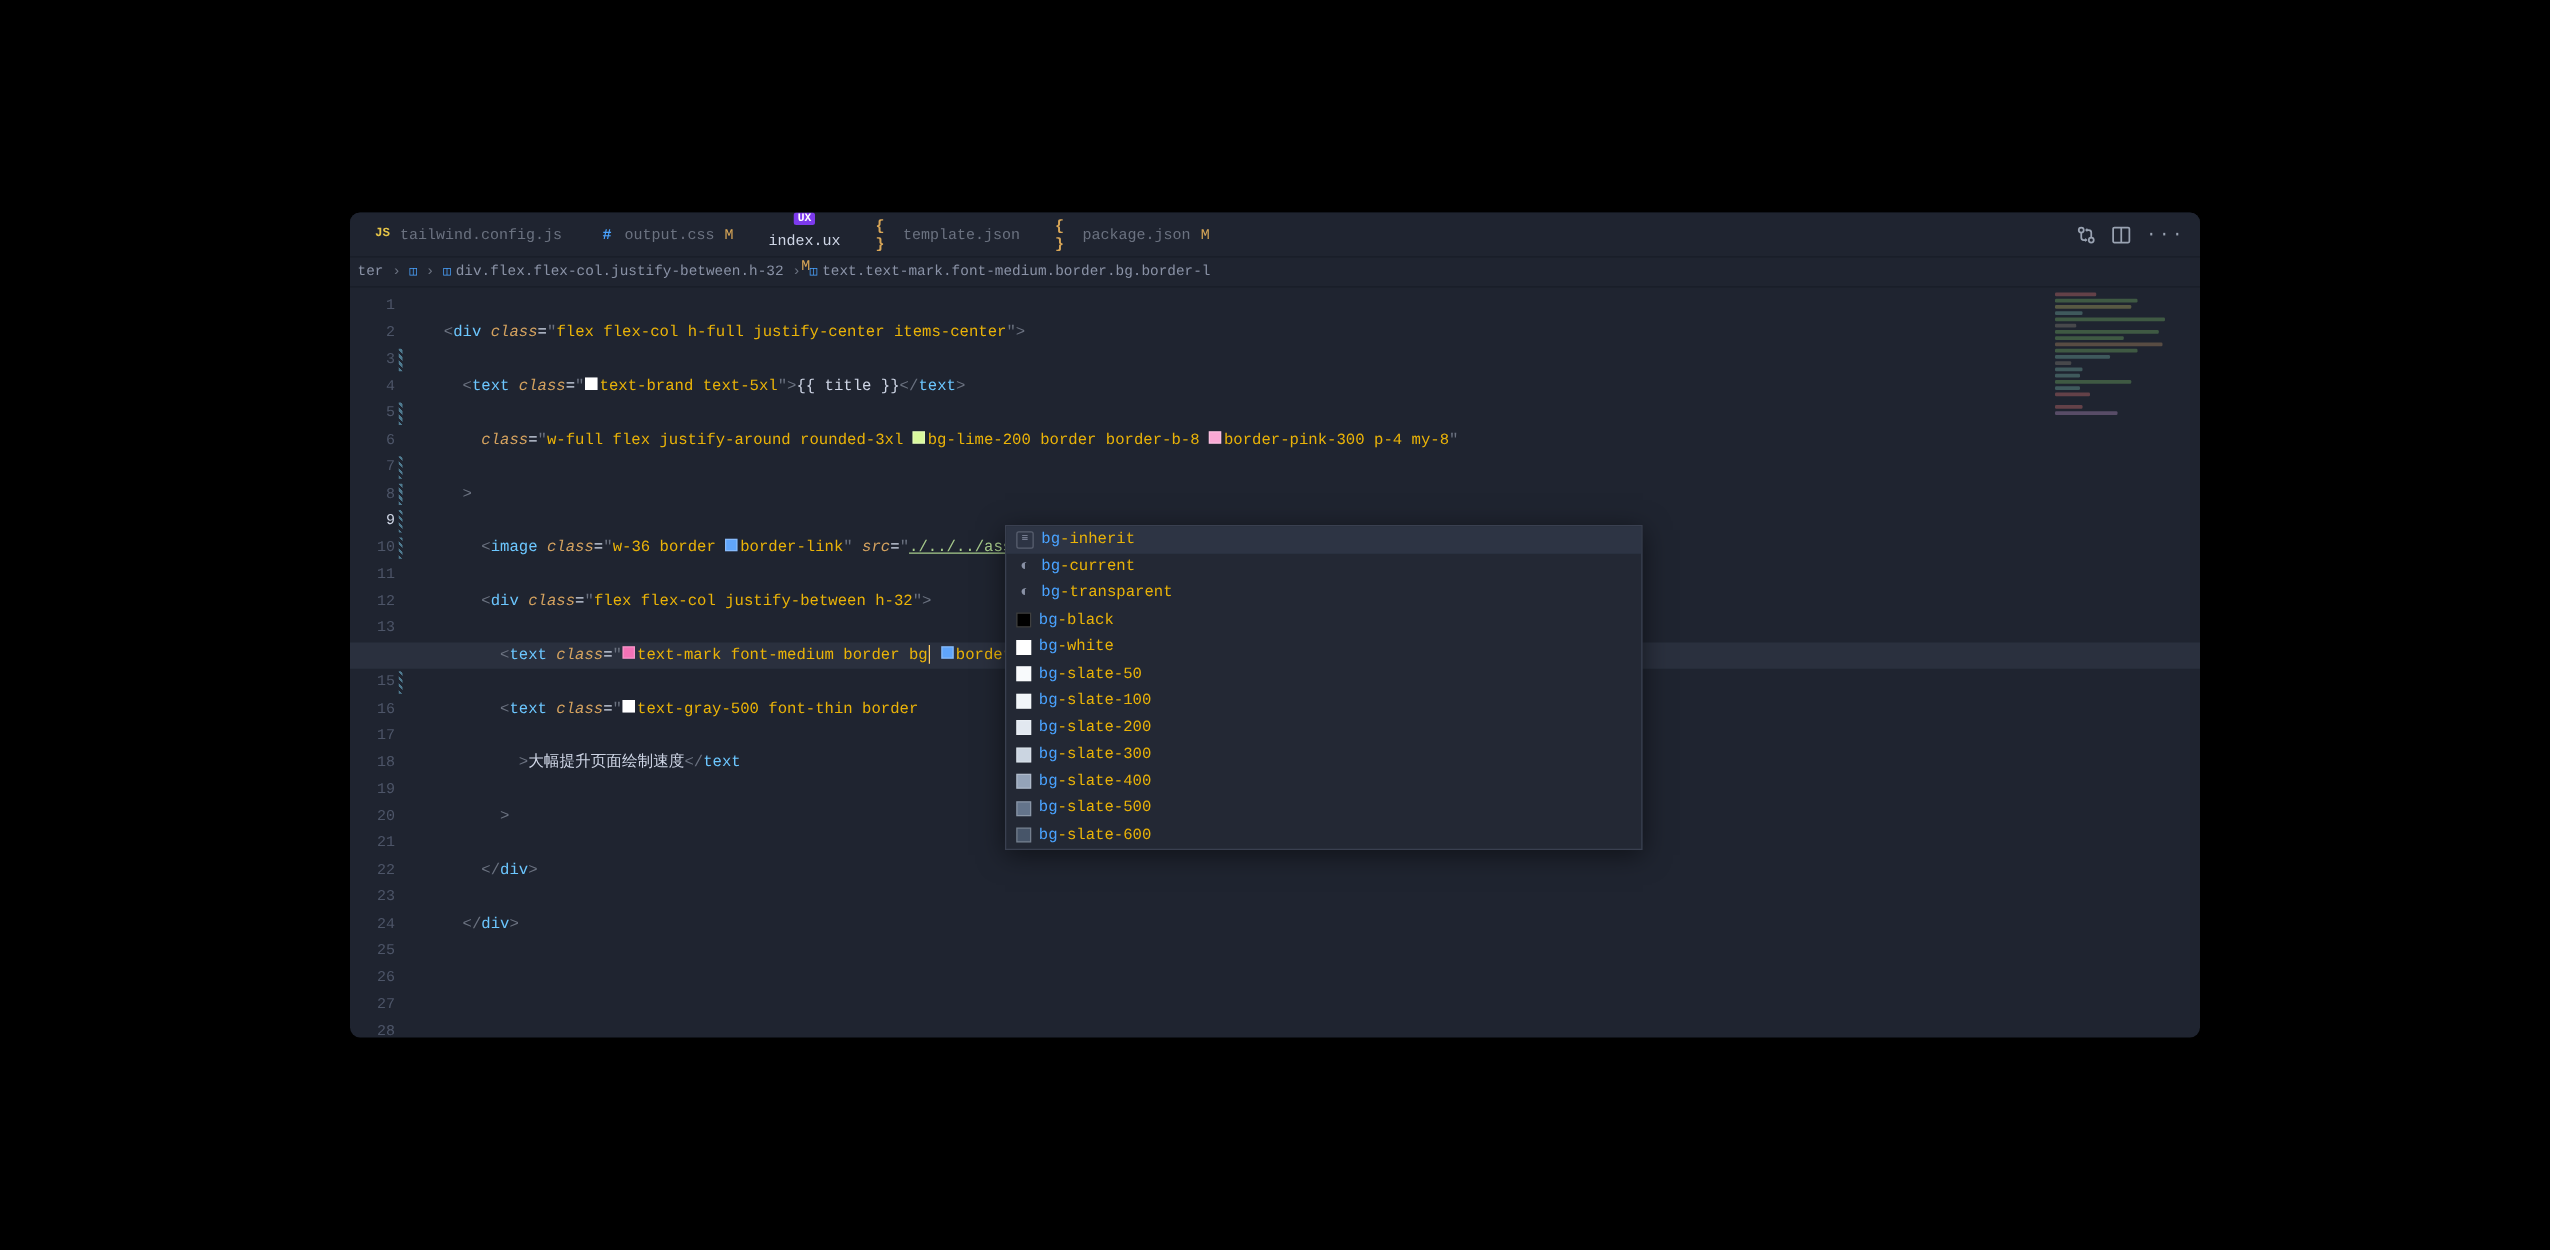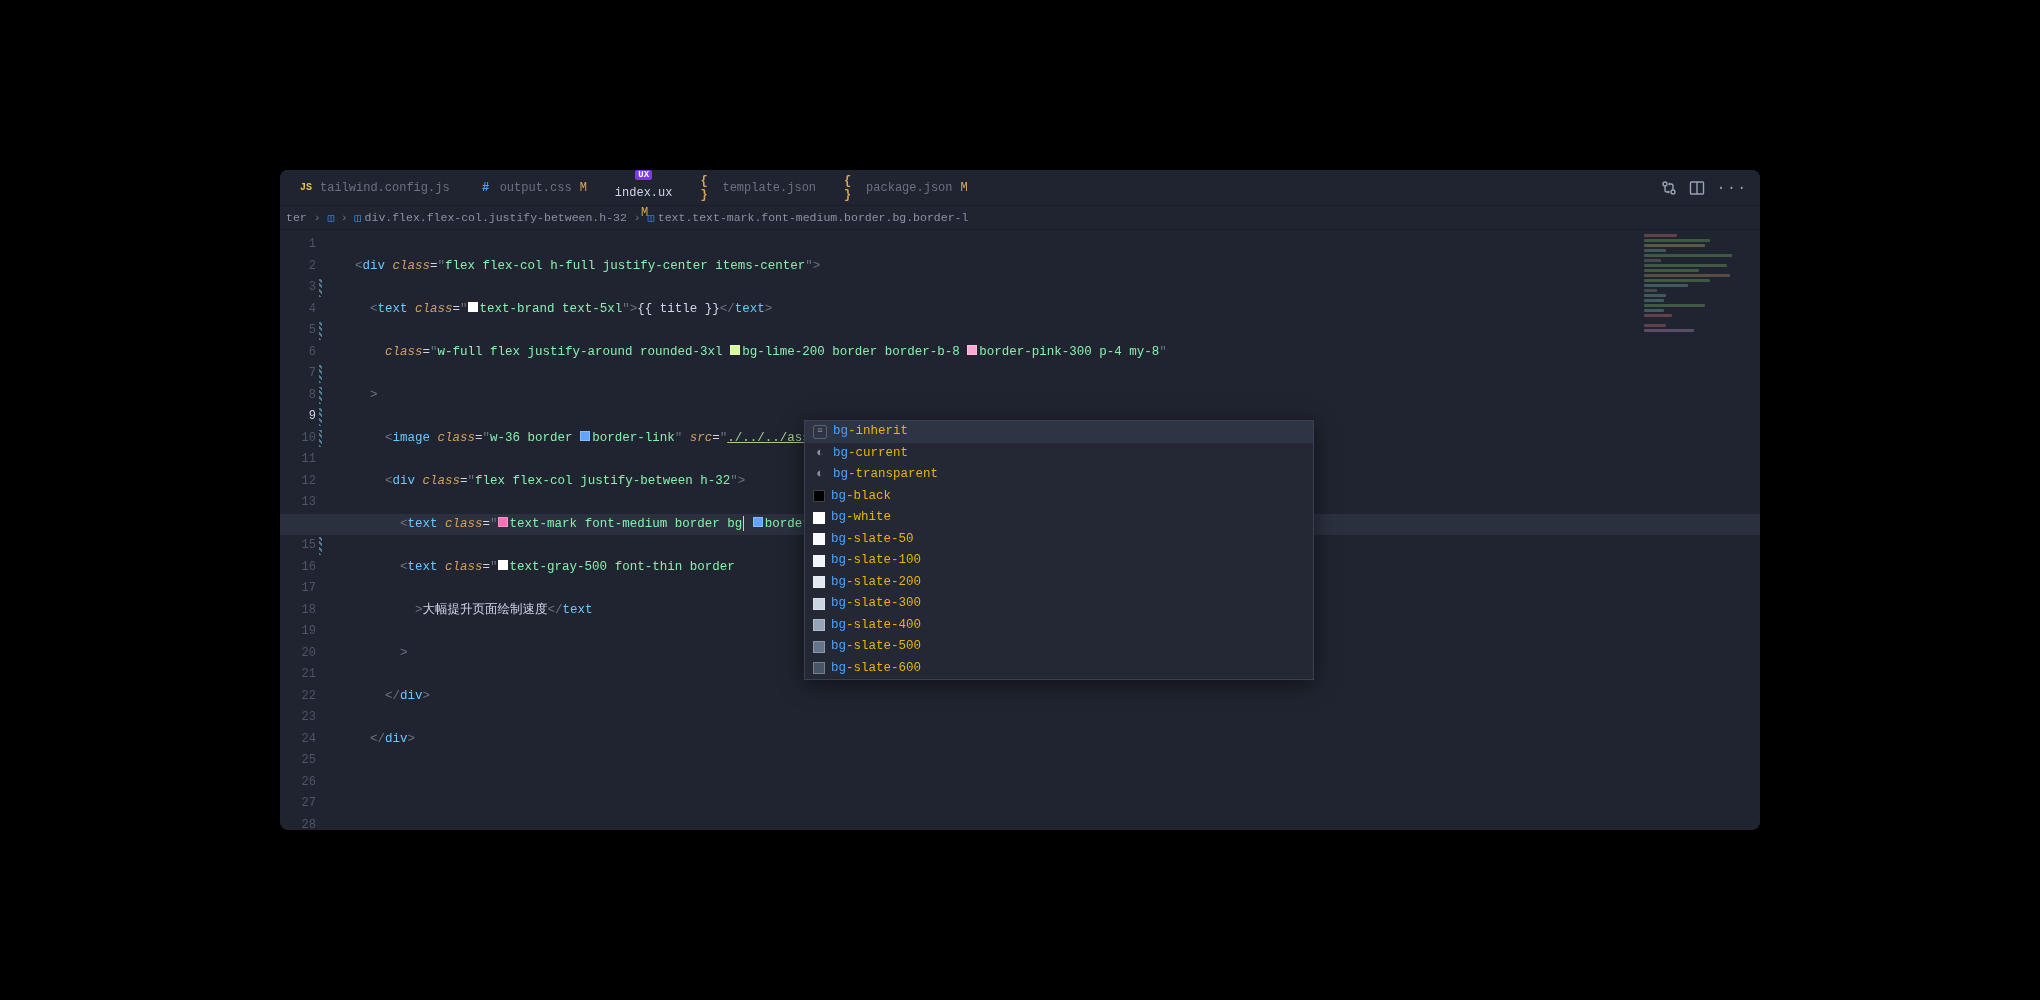--- a/index.html
+++ b/index.html
@@ -94,21 +94,21 @@
   color:#cfd6e6;
   white-space:pre;
   position:relative;
 }
 .row { height:21.5px; }
 .row.hl { background:#2a303e; margin-left:-60px; padding-left:60px; margin-right:-120px; }
 .c-punc { color:#6b7280; }
 .c-tag { color:#6cc7ff; }
 .c-attr { color:#d4a25f; font-style:italic; }
 .c-eq { color:#cfd6e6; }
-.c-str { color:#86efac;margin-top:10px; }
+.c-str { color:#eab308;margin-top:10px; }
 .c-mark { color:#f07178; }
 .c-darkmark { color:#7a4b51; }
 .c-id { color:#cfd6e6; }
 .c-link { color:#a8cc8c; text-decoration:underline; }
 .sw { display:inline-block; width:10px; height:10px; border:1px solid rgba(255,255,255,0.25); vertical-align:middle; margin-right:2px; margin-top:-2px; }
 .cursor { display:inline-block; width:1px; height:15px; background:#ffcc66; vertical-align:middle; margin:0 1px; }
 
 .autocomplete {
   position:absolute;
   left:476px;

